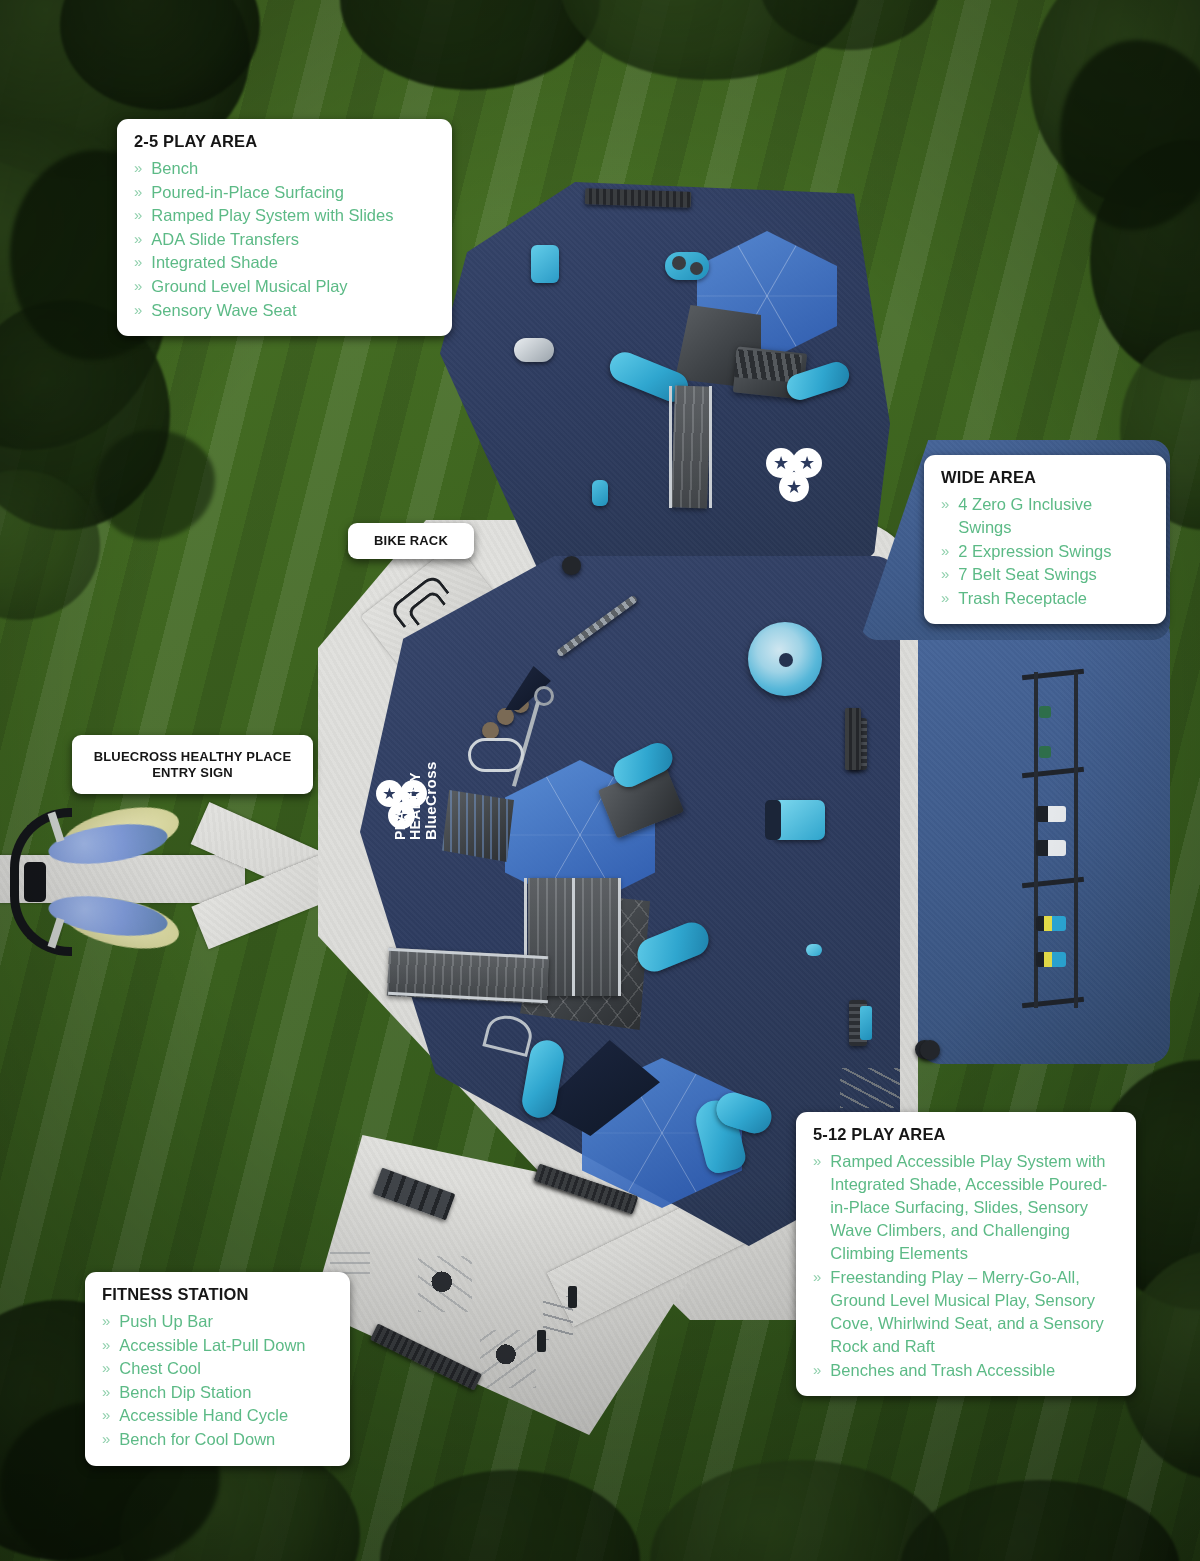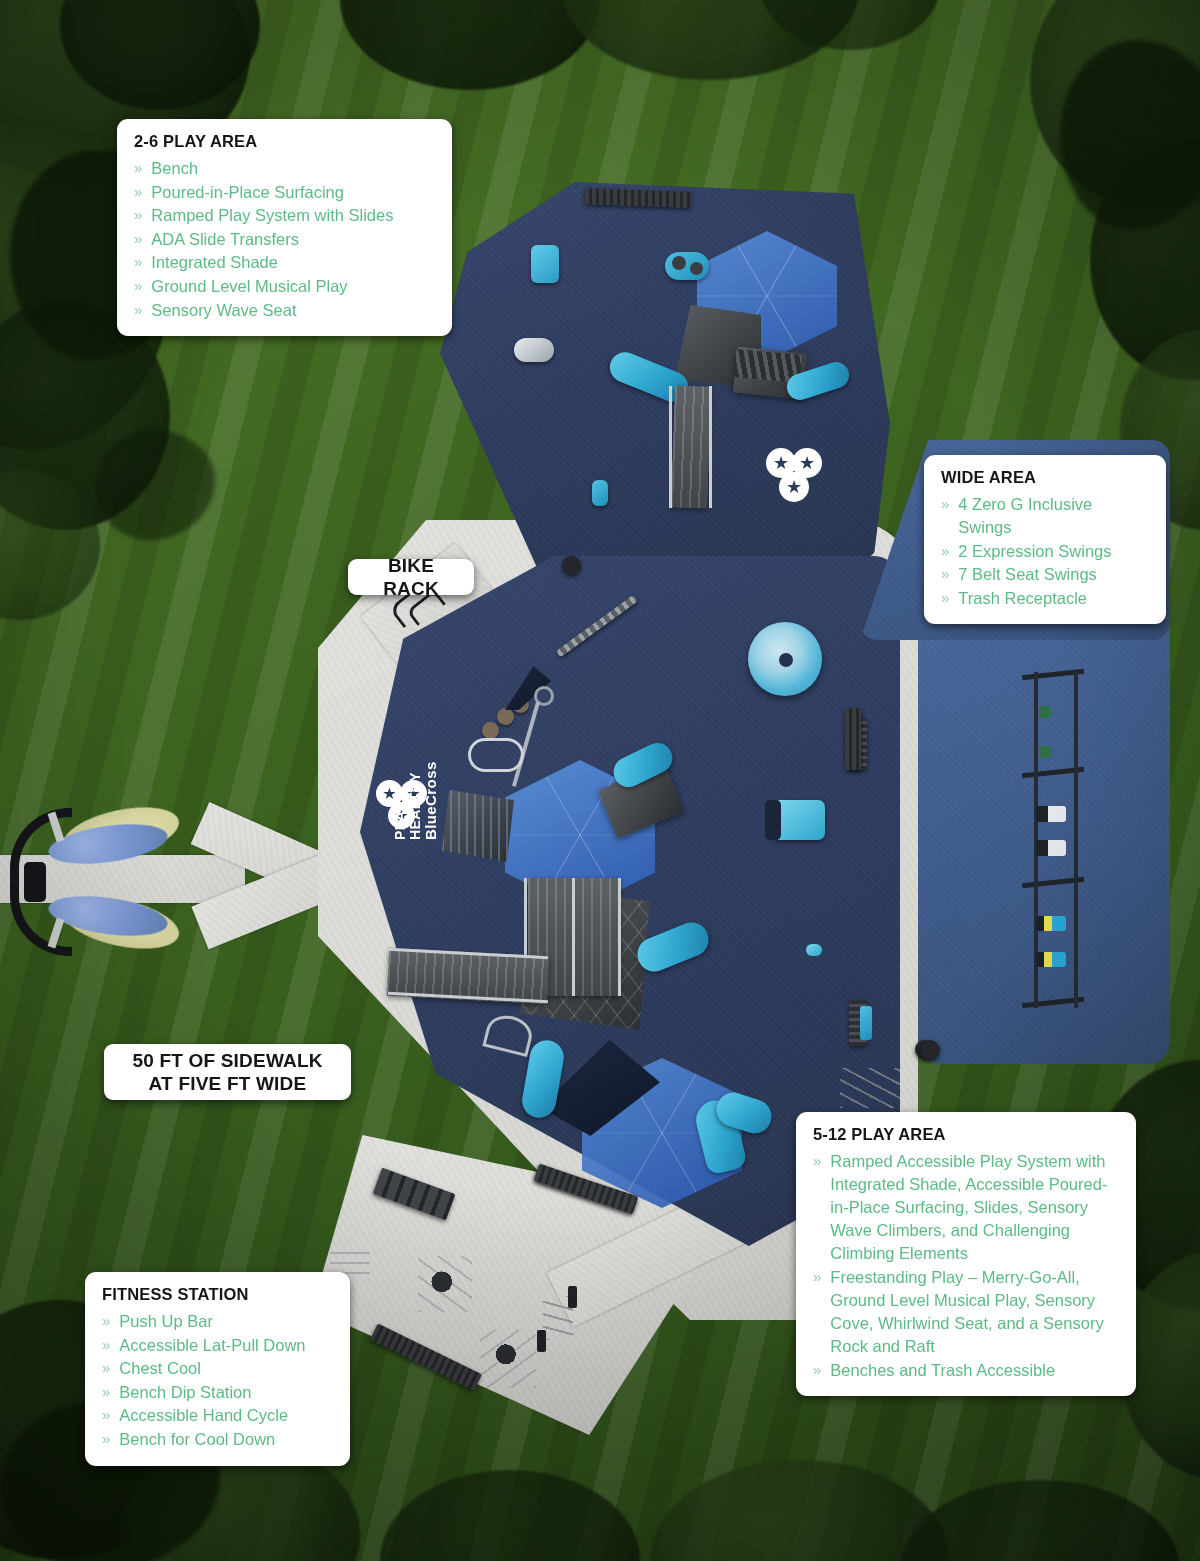--- a/index.html
+++ b/index.html
@@ -81,22 +81,22 @@
     letter-spacing:.15px;}
   .callout ul{margin:0;padding:0;list-style:none;}
   .callout li{display:flex;align-items:flex-start;
     font-size:16.5px;line-height:1.40;color:#5cba86;margin-bottom:.5px;}
   .callout li .gm{flex:0 0 auto;color:#8fd0ac;margin-right:9px;font-size:15px;line-height:1.45;}
   .callout li .tx{flex:1 1 auto;}
 
   .tag{position:absolute;background:#fff;border-radius:9px;
     box-shadow:0 3px 9px rgba(0,0,0,.55);
     display:flex;align-items:center;justify-content:center;text-align:center;
-    font-size:19px;font-weight:bold;color:#161616;line-height:1.22;
-    padding:9px 14px;box-sizing:border-box;letter-spacing:.2px;margin-top:36px;}
+    font-size:13px;font-weight:bold;color:#161616;line-height:1.22;
+    padding:9px 14px;box-sizing:border-box;letter-spacing:.2px;}
 
   .shrub{position:absolute;border-radius:50%;filter:blur(.6px);}
 </style>
 </head>
 <body>
 
 <div id="stage">
 
   <div class="turf"></div>
 
@@ -418,21 +418,21 @@
                 background:radial-gradient(ellipse at 50% 50%,#e6e3b4,#c9c98d);transform:rotate(12deg);"></div>
     <div class="shrub" style="left:48px;top:898px;width:120px;height:36px;
                 background:radial-gradient(circle at 30% 40%,#9fb6e6,#7f9ad8 45%,#5e7fae 100%);transform:rotate(8deg);"></div>
     <div class="eq" style="left:52px;top:812px;width:8px;height:30px;background:#cfd3d0;transform:rotate(-18deg);"></div>
     <div class="eq" style="left:52px;top:918px;width:8px;height:30px;background:#cfd3d0;transform:rotate(18deg);"></div>
   </div>
 
   <div class="turf-vign"></div>
 
   <div class="callout" style="left:117px;top:119px;width:335px;">
-    <h3>2-6 PLAY AREA</h3>
+    <h3>2-5 PLAY AREA</h3>
     <ul>
       <li>
         <span class="gm">»</span>
         <span class="tx">Bench</span>
         </li>
       <li>
         <span class="gm">»</span>
         <span class="tx">Poured-in-Place Surfacing</span>
         </li>
       <li>
@@ -523,16 +523,16 @@
         </li>
       <li>
         <span class="gm">»</span>
         <span class="tx">Bench for Cool Down</span>
         </li>
     </ul>
   </div>
 
   <div class="tag" style="left:348px;top:523px;width:126px;height:36px;">BIKE RACK</div>
 
-
-  <div class="tag" style="left:104px;top:1008px;width:247px;height:56px;">50 FT OF SIDEWALK AT FIVE FT WIDE</div>
+  <div class="tag" style="left:72px;top:735px;width:241px;height:59px;">BLUECROSS HEALTHY PLACE ENTRY SIGN</div>
+
 
 </div>
 
 </body></html>

